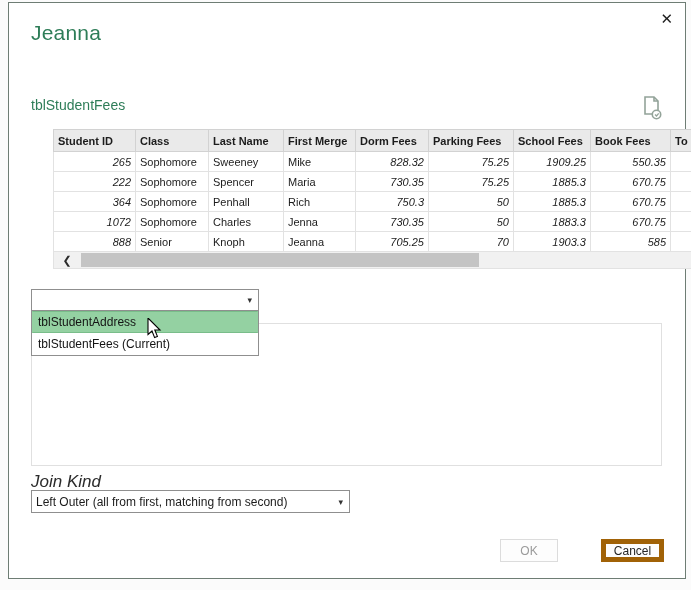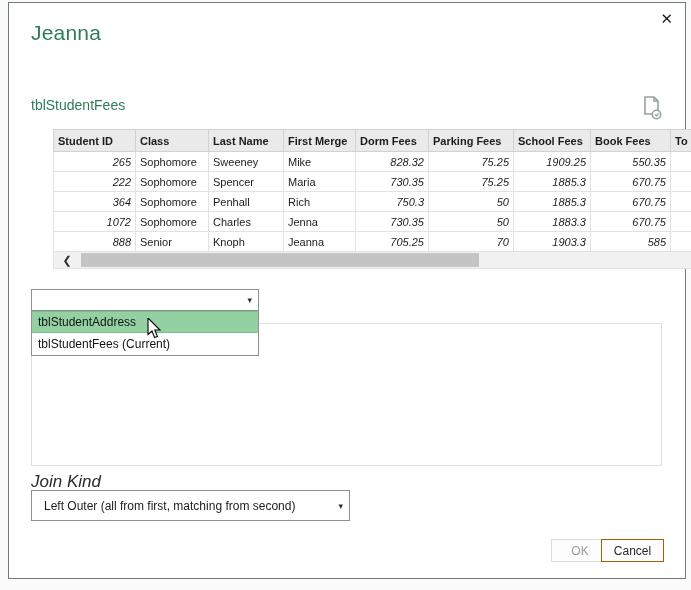--- a/index.html
+++ b/index.html
@@ -67,29 +67,29 @@
   }
   .cursor-arrow{position:absolute;left:138px;top:315px;z-index:6;}
 
   
   .preview-box{
     position:absolute;left:22px;top:320px;width:631px;height:143px;
     border:1px solid #e0e0e0;background:#fff;box-sizing:border-box;z-index:1;
   }
 
   .join-label{position:absolute;left:22px;top:469px;font-size:17px;color:#2b2b2b;font-style:italic;}
-  .join-select{left:22px;top:487px;width:319px;height:31px;padding-left:12px;}
+  .join-select{left:22px;top:487px;width:319px;height:23px;padding-left:4px;}
 
   .btn{
     position:absolute;top:536px;height:23px;box-sizing:border-box;font-size:12px;
     display:flex;align-items:center;justify-content:center;background:#fdfdfd;
     font-family:"Liberation Sans","DejaVu Sans",sans-serif;
   }
-  .btn-ok{left:542px;width:58px;border:1px solid #dcdcdc;color:#9b9b9b;}
-  .btn-cancel{left:592px;width:63px;border:1px solid #a16207;color:#262626;}
+  .btn-ok{left:491px;width:58px;border:1px solid #dcdcdc;color:#9b9b9b;}
+  .btn-cancel{left:592px;width:63px;border:5px solid #a16207;color:#262626;}
 </style>
 </head>
 <body style="--accent: #2e7d58; --hl: #94d1a2;">
 
 <div class="dialog">
 
   <span class="close-x">✕</span>
 
   <div class="title">Jeanna</div>
 

